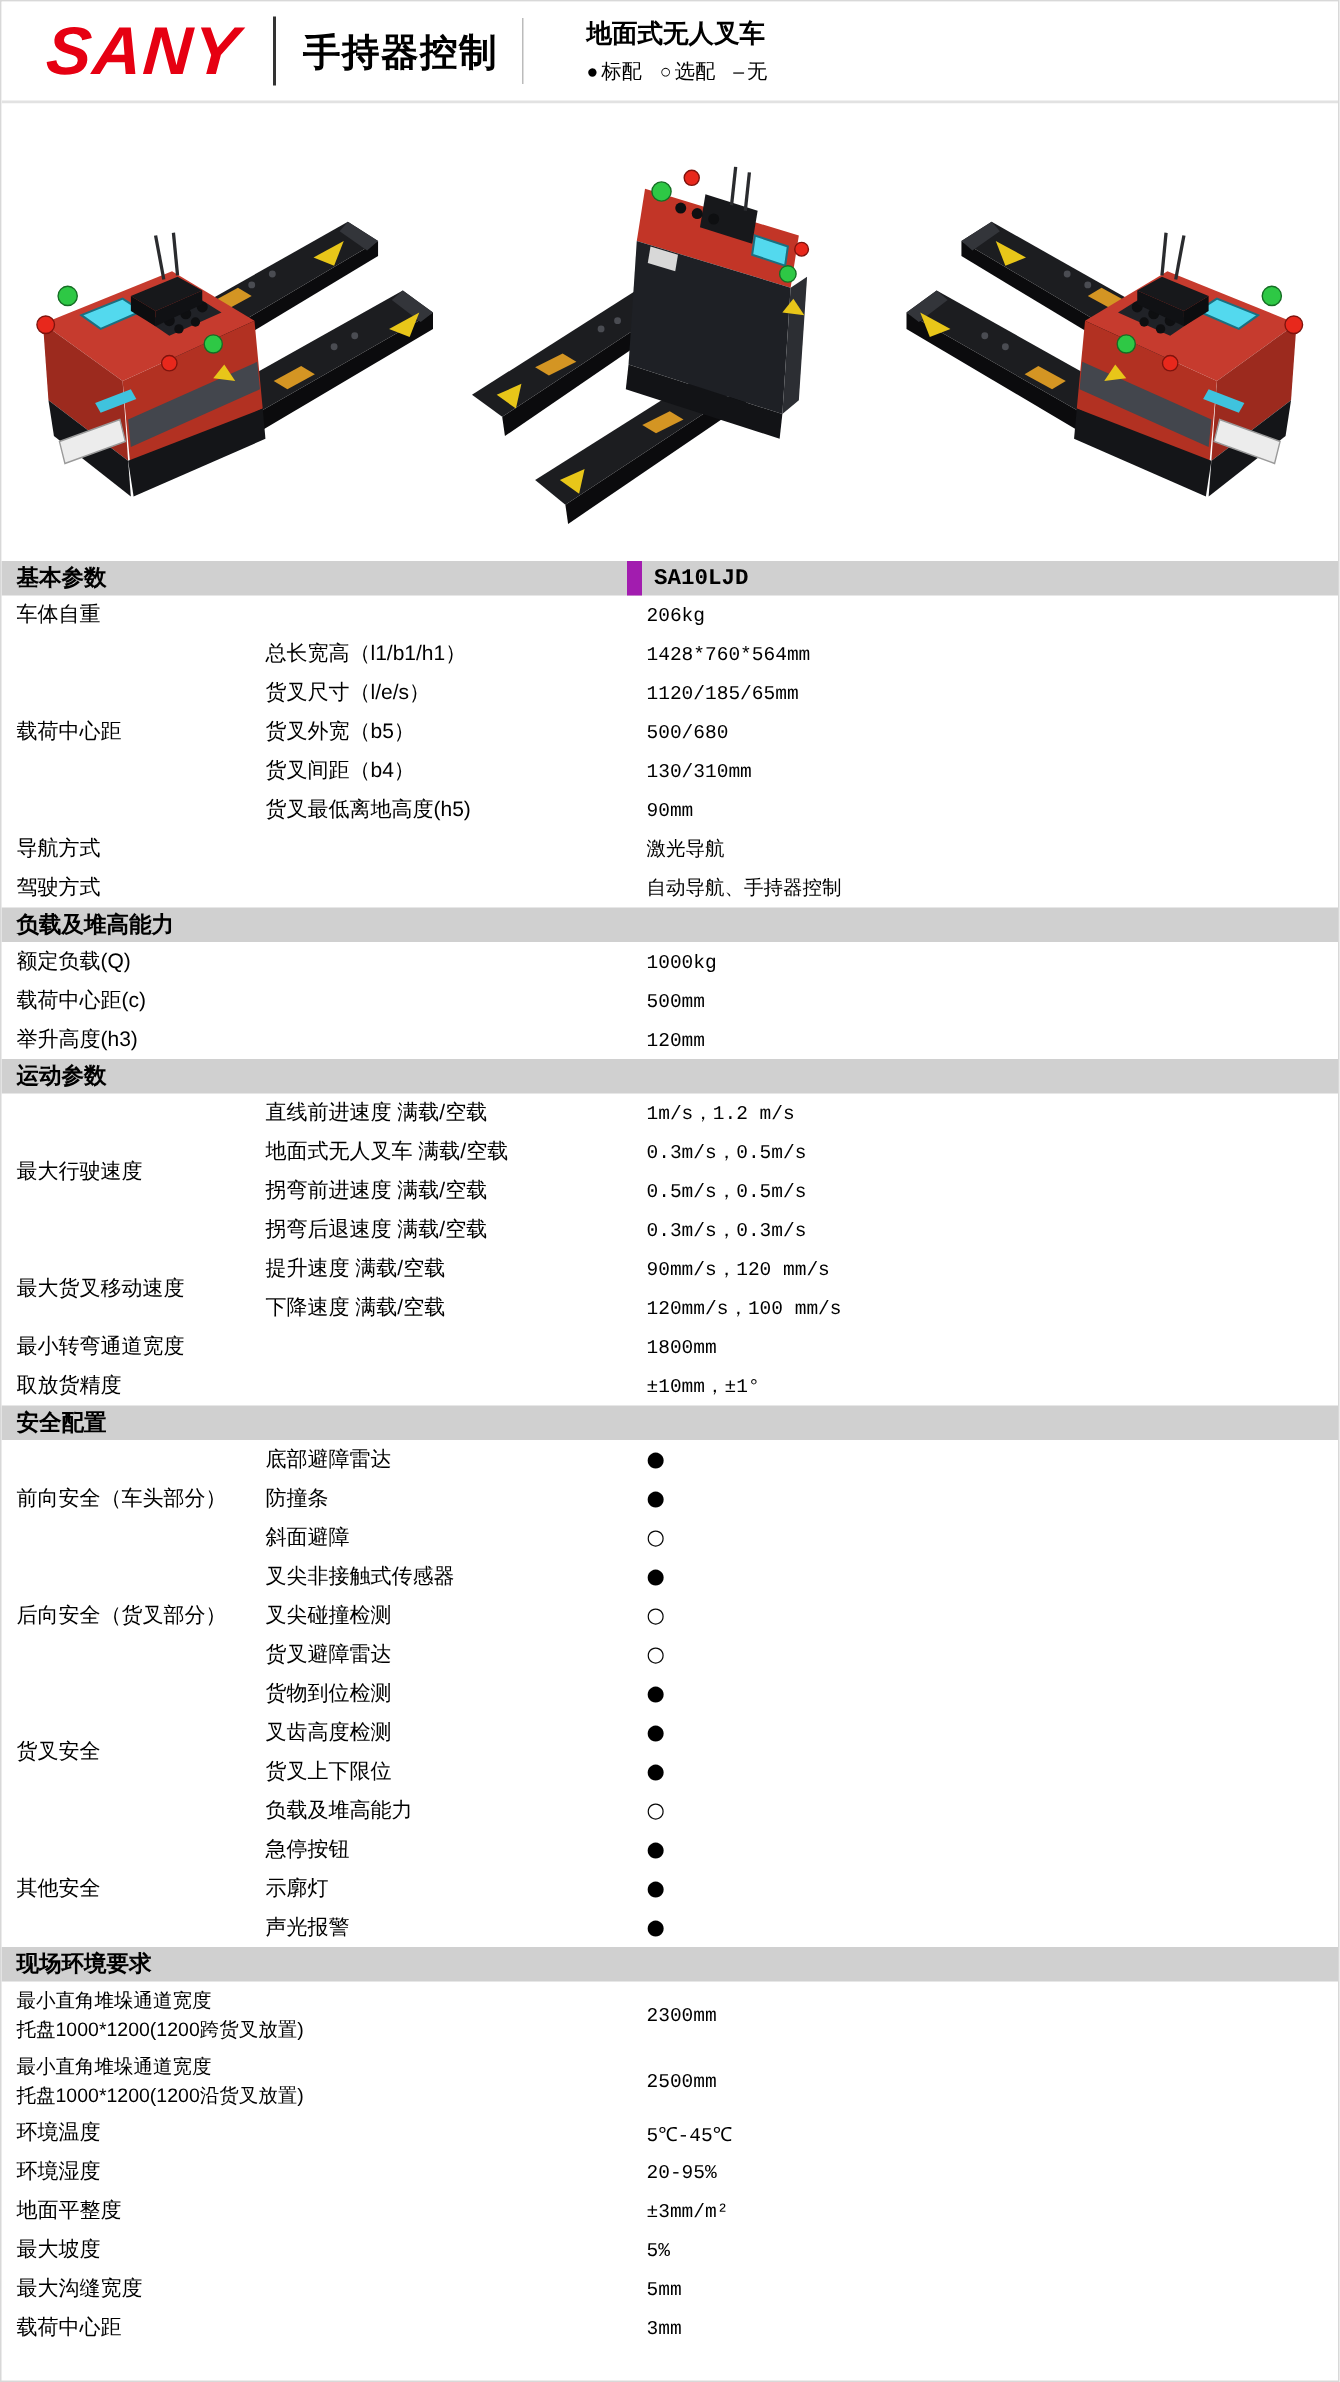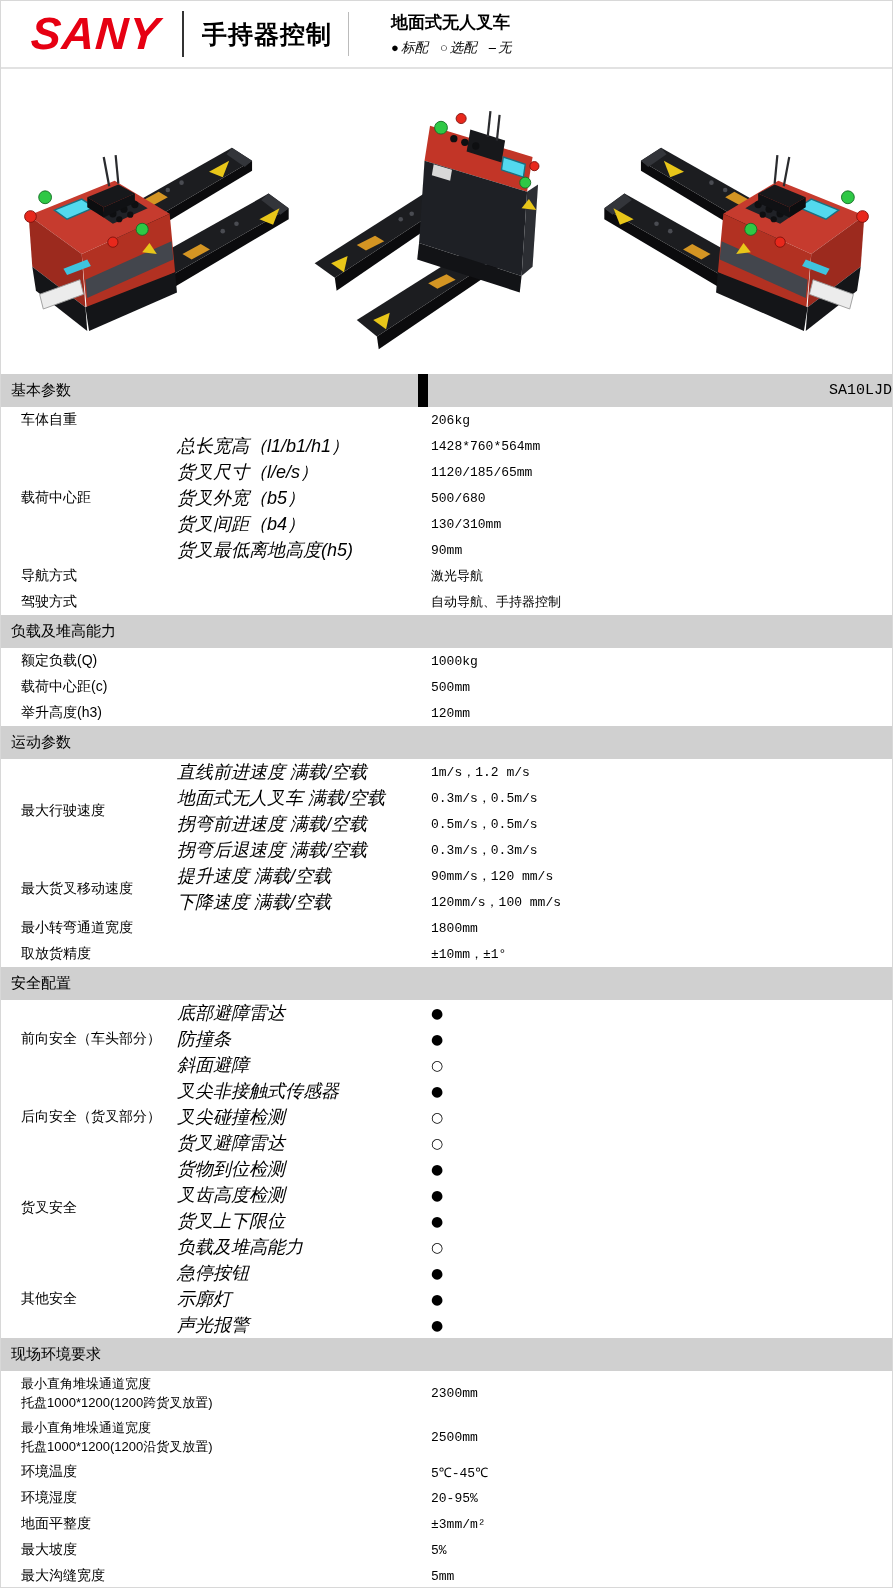--- a/index.html
+++ b/index.html
@@ -10,43 +10,43 @@
   
   .hdr { height:68px; display:flex; align-items:center; border-bottom:2px solid #e2e2e2; background:#fff; }
   .logo { font-size:45px; font-weight:900; font-style:italic; color:#e60012;
           letter-spacing:1px; margin-left:30px; transform:skewX(-4deg);
           font-family:"Liberation Sans", sans-serif; }
   .vline1 { width:2px; height:46px; background:#333; margin:0 18px 0 22px; }
   .vline2 { width:1px; height:44px; background:#bbb; margin:0 14px 0 16px; }
   .tagline { font-size:25px; font-weight:bold; letter-spacing:1px; }
   .title-block { display:flex; flex-direction:column; justify-content:center;margin-left:28px; }
   .ptitle { font-size:17px; font-weight:bold; }
-  .legend { font-size:13.5px; margin-top:5px; display:flex; align-items:center; gap:12px;font-style:italic; }
+  .legend { font-size:13.5px; margin-top:5px; display:flex; align-items:center; gap:12px; }
   .legend .sym { margin-right:2px; font-size:13px; }
 
   
   .images-row { height:305px; display:flex; justify-content:space-between;
                 align-items:center; padding:2px 2px 2px 2px; background:#fff; }
   .images-row svg { display:block; }
 
   
   table.spec { width:100%; border-collapse:collapse; table-layout:fixed; }
   table.spec td { vertical-align:middle; }
-  td.c1 { padding-left:20px; font-size:14px; }
-  td.c2 { font-size:18px;font-style:italic; }
+  td.c1 { padding-left:10px; font-size:14px; }
+  td.c2 { font-size:14px; }
   td.c3 { padding-left:8px; font-size:13px;
           font-family:"Liberation Mono","DejaVu Sans Mono",monospace; }
   td.c3.mark { font-size:14px; font-family:"DejaVu Sans", sans-serif; }
   tr.row td { height:26px; }
   tr.row.tall td { height:44px; }
   td.c1.wide { white-space:pre-line; font-size:13px; line-height:19px; }
-  tr.section-row td { height:33px; background:#d0d0d0; font-weight:normal; font-size:15px;margin-left:48px; }
+  tr.section-row td { height:23px; background:#d0d0d0; font-weight:bold; font-size:15px;margin-left:48px; }
   td.section-title { padding-left:10px; }
-  td.section-model { border-left:10px solid #000000; padding-left:8px;
-          font-family:"Liberation Mono","DejaVu Sans Mono",monospace;text-align:right; }
+  td.section-model { border-left:10px solid #a21caf; padding-left:8px;
+          font-family:"Liberation Mono","DejaVu Sans Mono",monospace; }
 </style>
 </head>
 <body>
 
 <div class="page">
 
   <div class="hdr">
     <div class="logo">SANY</div>
     <div class="vline1"></div>
     <div class="tagline">手持器控制</div>

